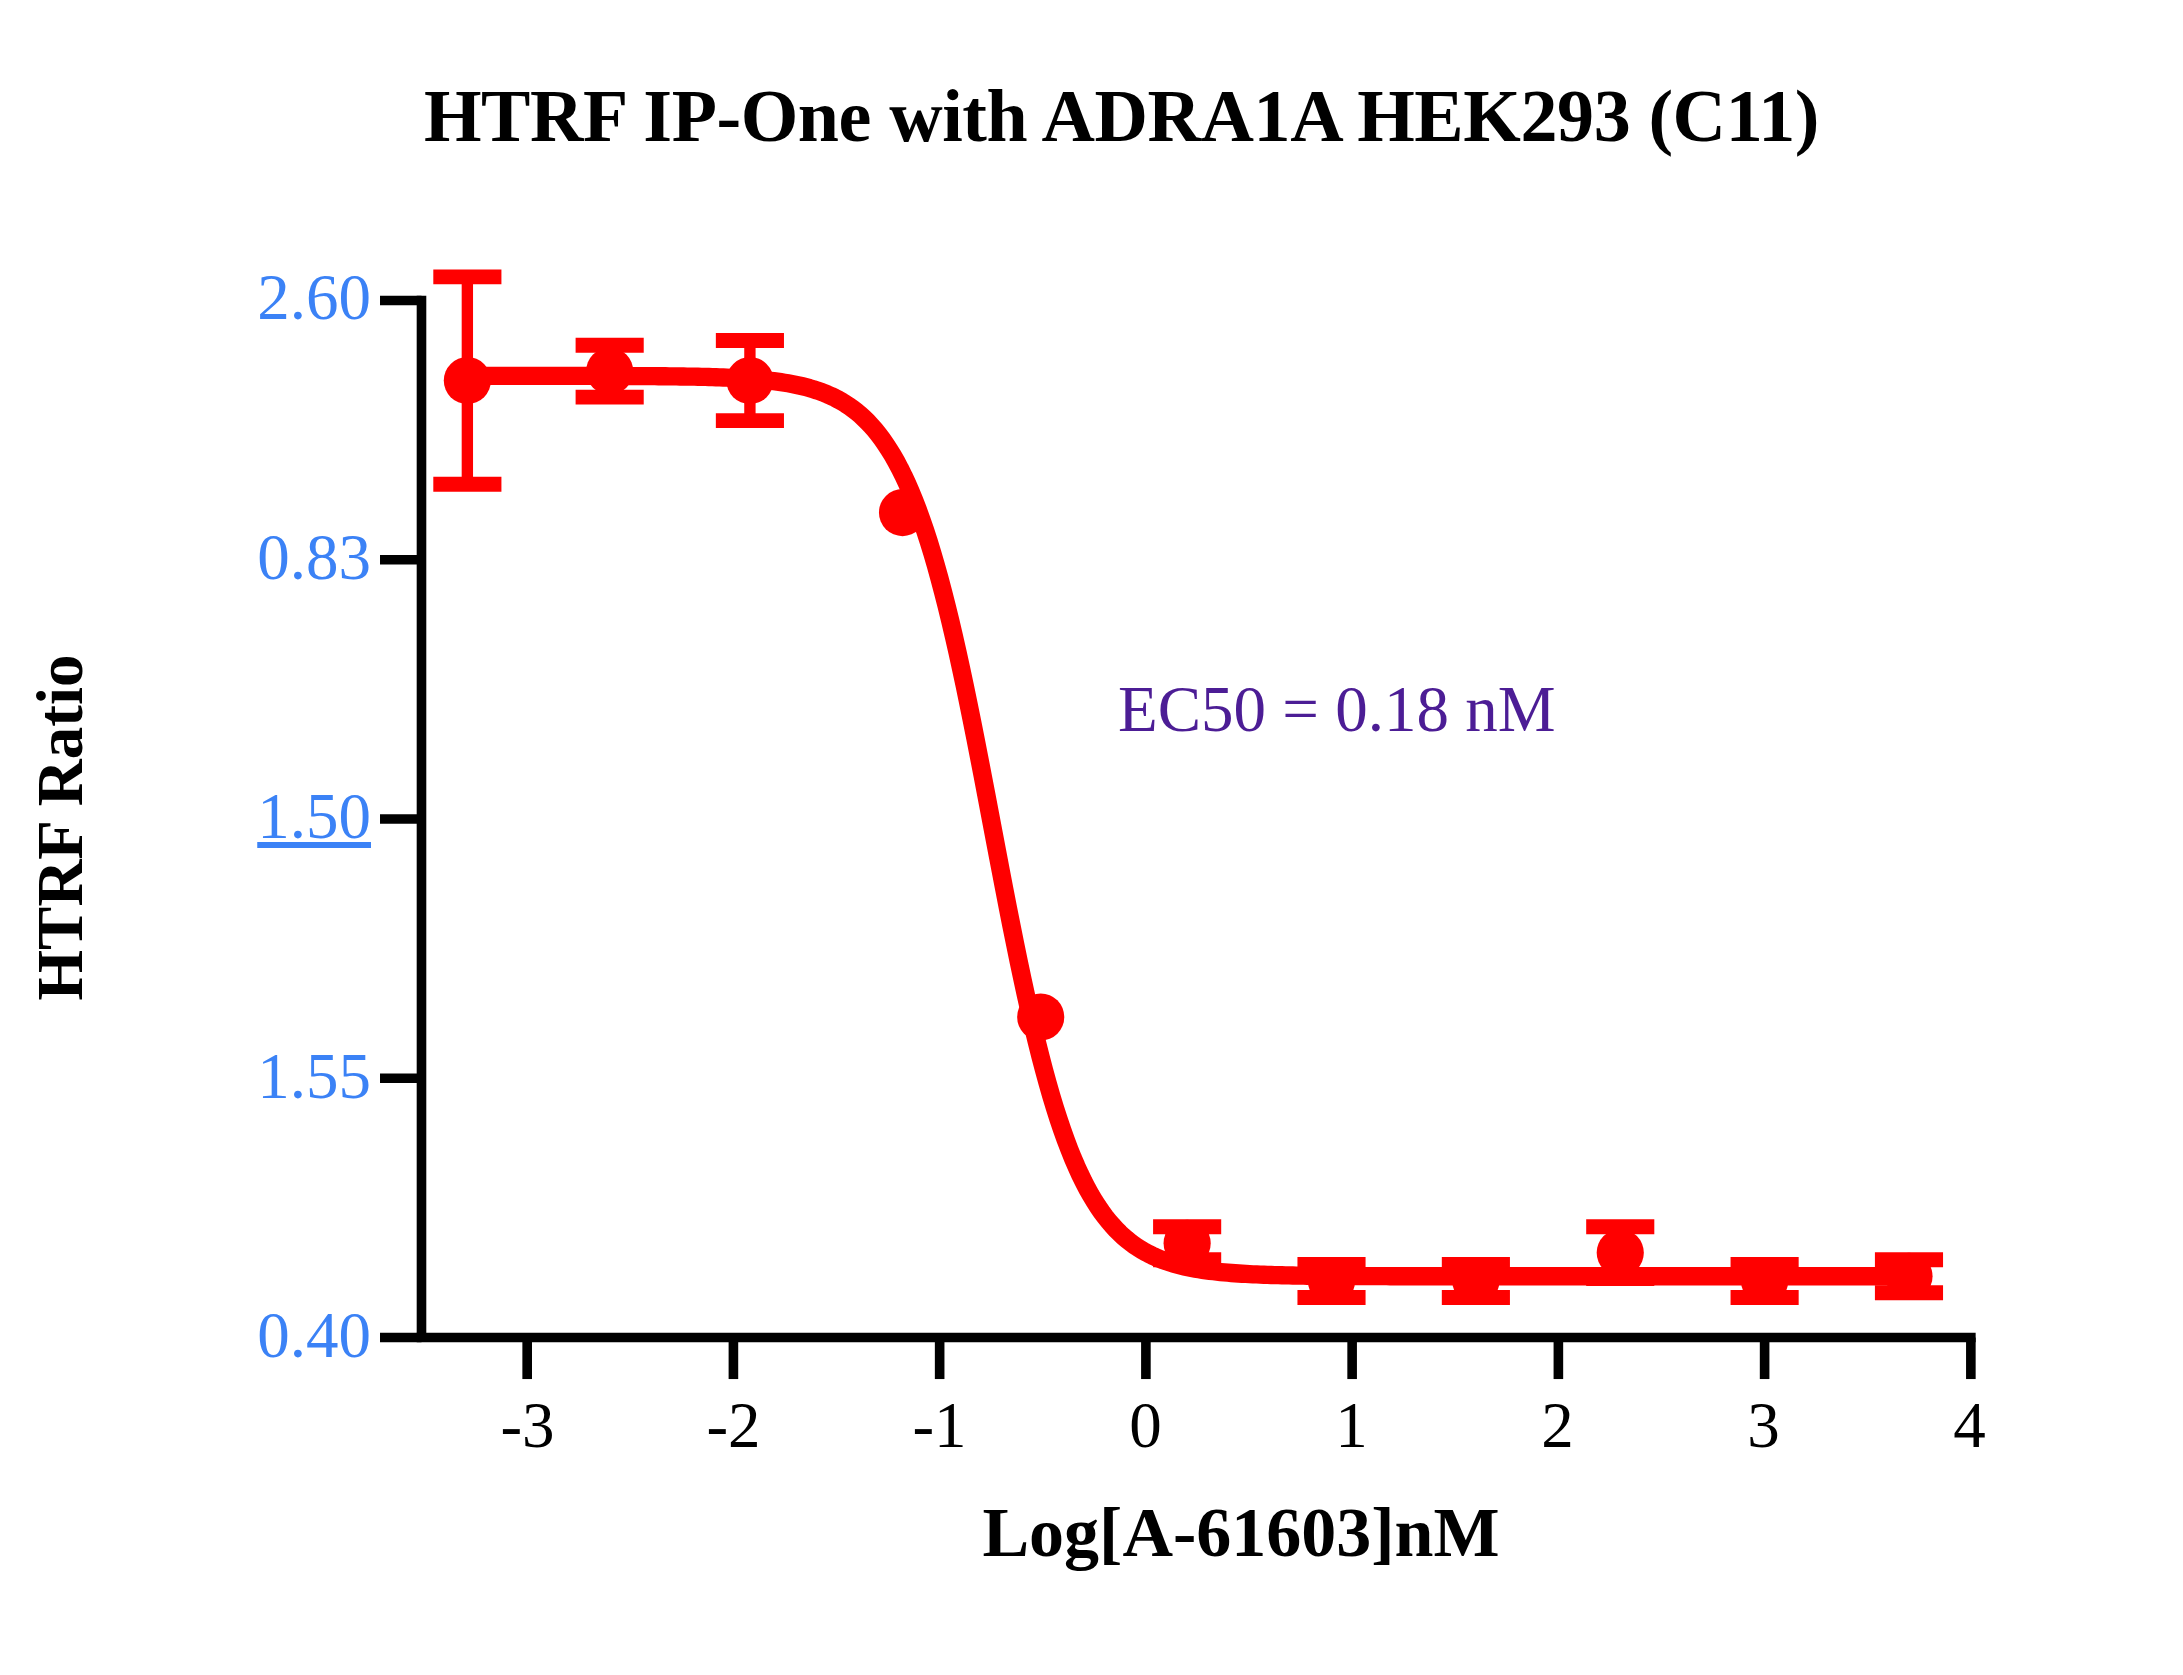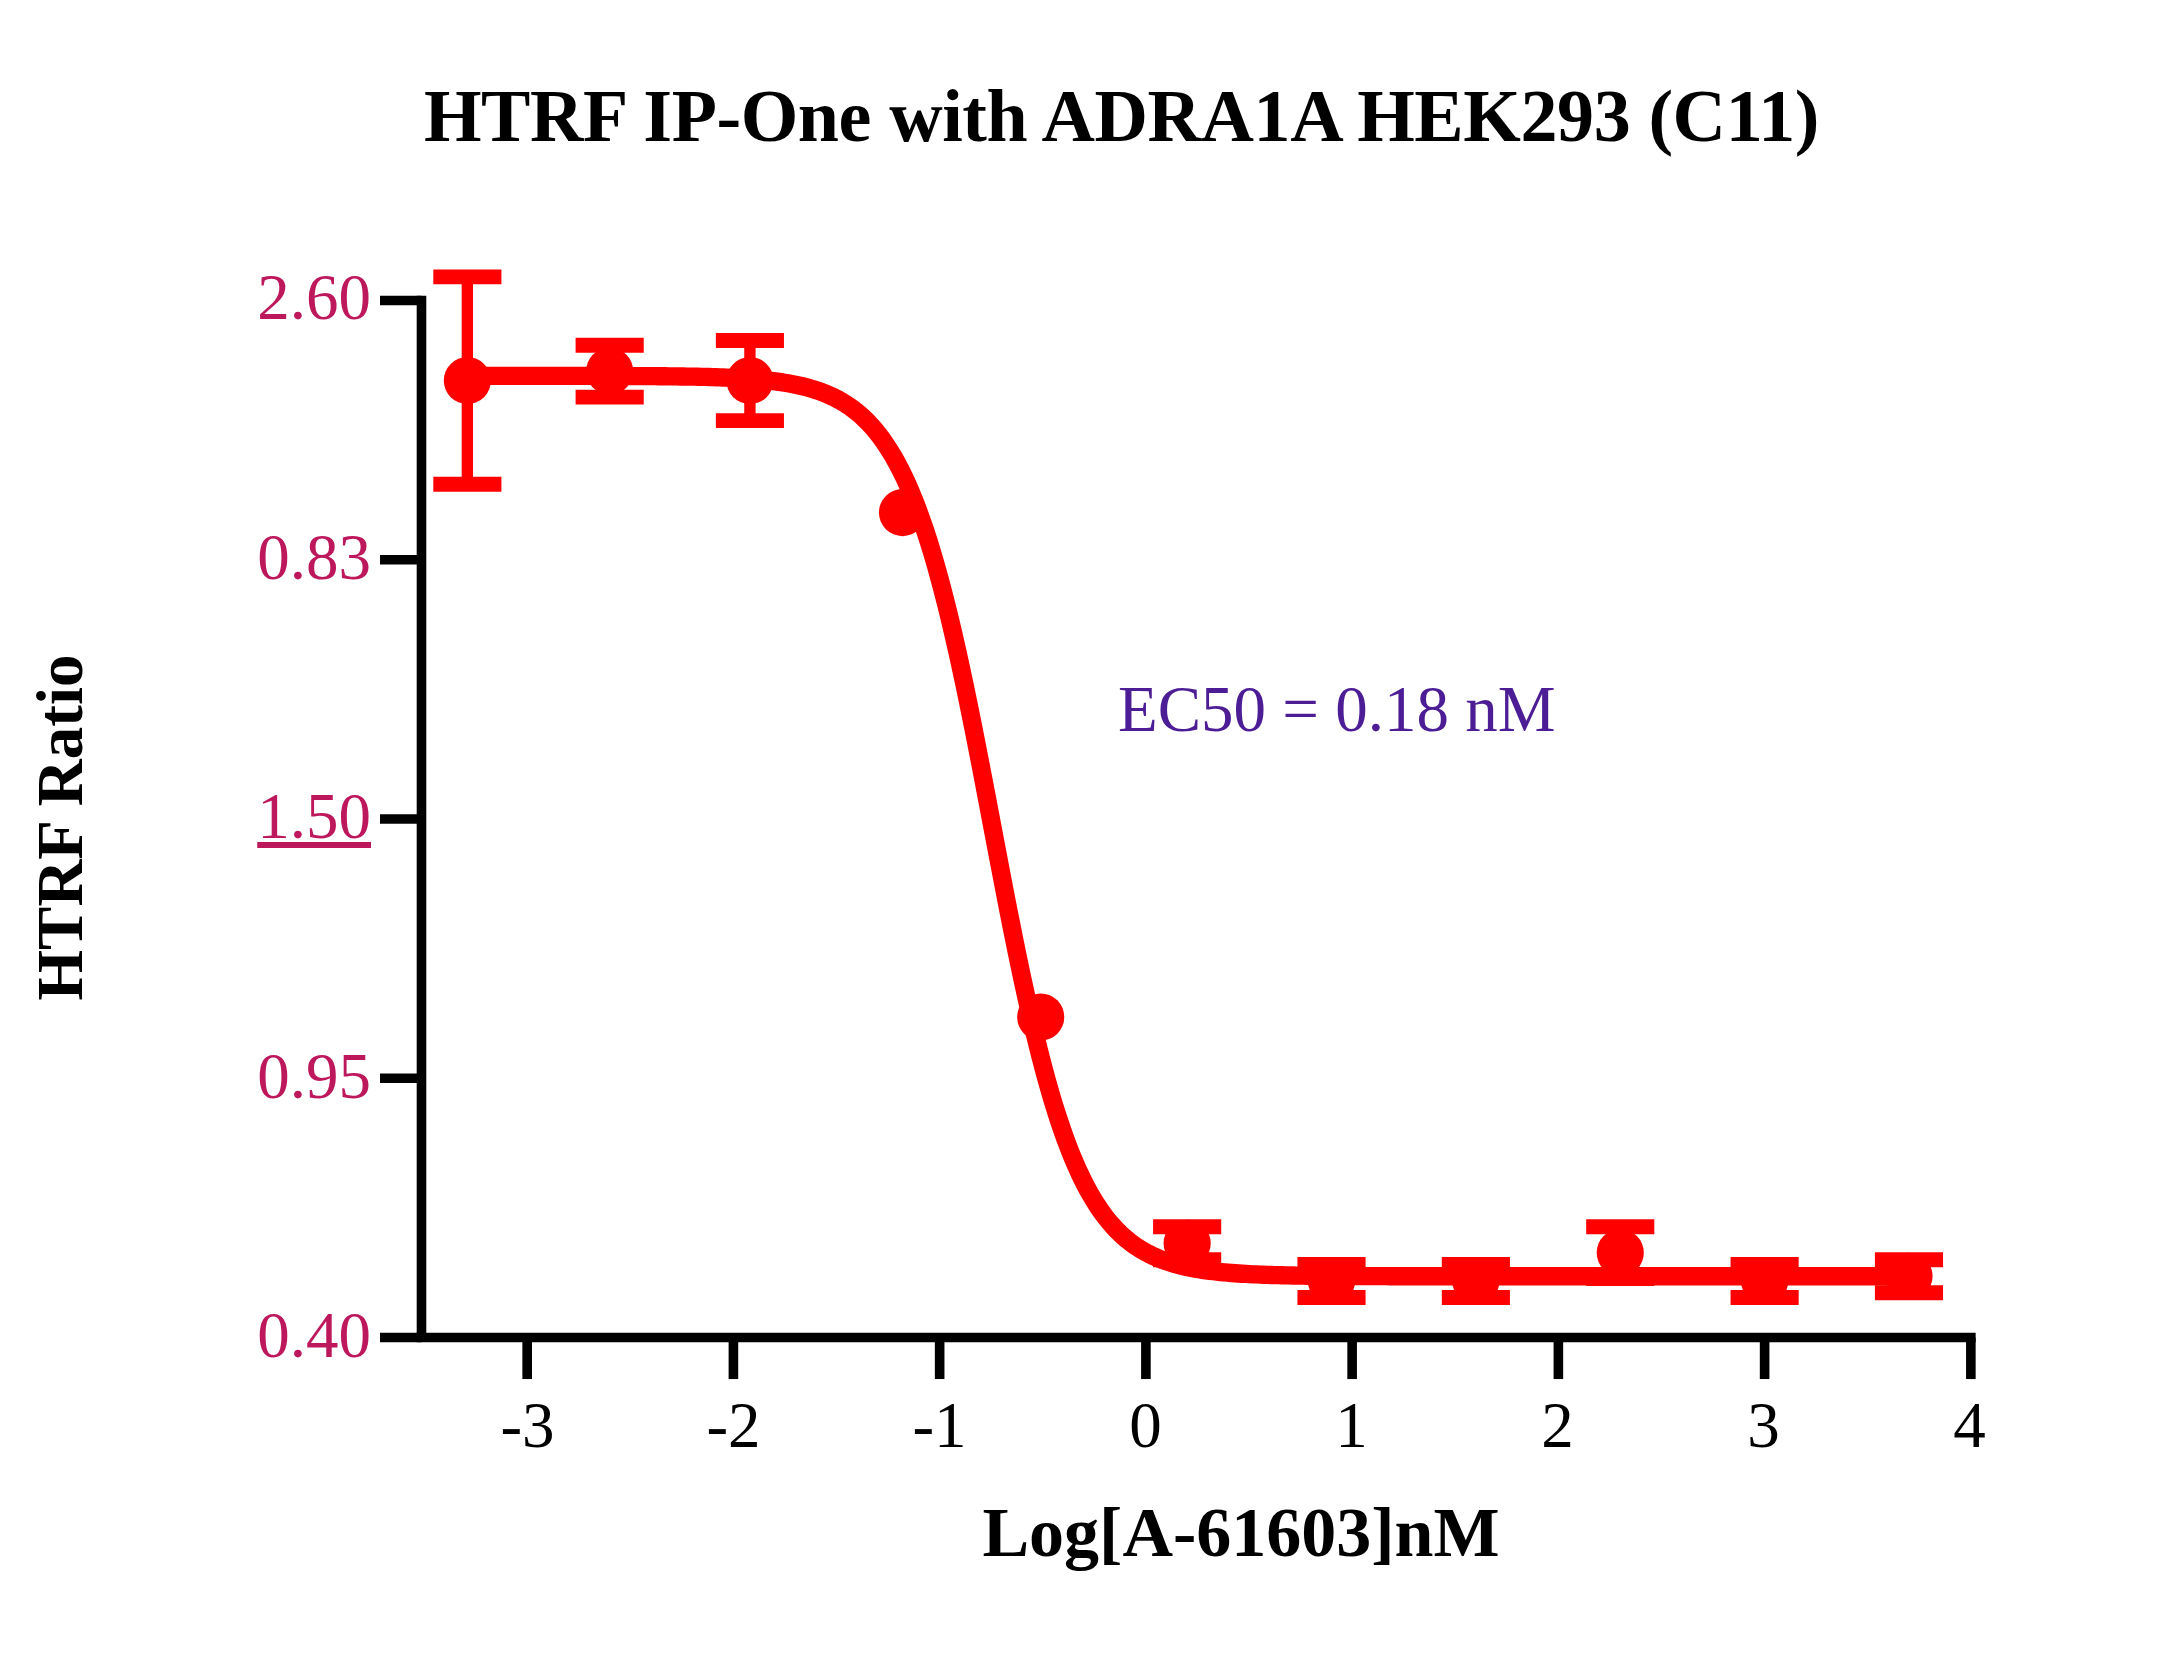--- a/index.html
+++ b/index.html
@@ -26,21 +26,21 @@
   }
 
   #x-axis-title{
     position:absolute;left:433px;top:1493px;width:1616px;text-align:center;
     font-size:70px;font-weight:bold;color:#000;
     font-family:"Liberation Serif","DejaVu Serif",serif;white-space:nowrap;
   }
 
   .ytick-label{
     position:absolute;text-align:right;width:306px;
-    font-size:65px;color:#be185d;line-height:1;
+    font-size:65px;color:#3b82f6;line-height:1;
     font-family:"Liberation Serif","DejaVu Serif",serif;
   }
   .xtick-label{
     position:absolute;text-align:center;width:131px;
     font-size:65px;color:#000;line-height:1;
     font-family:"Liberation Serif","DejaVu Serif",serif;
   }
 
   #ec50-annotation{
     position:absolute;left:1118px;top:672px;
@@ -56,21 +56,21 @@
   <div id="chart-title">HTRF IP-One with ADRA1A HEK293 (C11)</div>
 
   <div id="ec50-annotation">EC50 = 0.18 nM</div>
 
   <div id="y-axis-title">HTRF Ratio</div>
   <div id="x-axis-title">Log[A-61603]nM</div>
 
   <div class="ytick-label" style="left:65px;top:265px;">2.60</div>
   <div class="ytick-label" style="left:65px;top:525px;">0.83</div>
   <div class="ytick-label" style="left:65px;top:784px;text-decoration:underline;">1.50</div>
-  <div class="ytick-label" style="left:65px;top:1044px;">0.95</div>
+  <div class="ytick-label" style="left:65px;top:1044px;">1.55</div>
   <div class="ytick-label" style="left:65px;top:1303px;">0.40</div>
 
   <div class="xtick-label" style="left:462px;top:1393px;">-3</div>
   <div class="xtick-label" style="left:668px;top:1393px;">-2</div>
   <div class="xtick-label" style="left:874px;top:1393px;">-1</div>
   <div class="xtick-label" style="left:1080px;top:1393px;">0</div>
   <div class="xtick-label" style="left:1286px;top:1393px;">1</div>
   <div class="xtick-label" style="left:1492px;top:1393px;">2</div>
   <div class="xtick-label" style="left:1698px;top:1393px;">3</div>
   <div class="xtick-label" style="left:1904px;top:1393px;">4</div>

